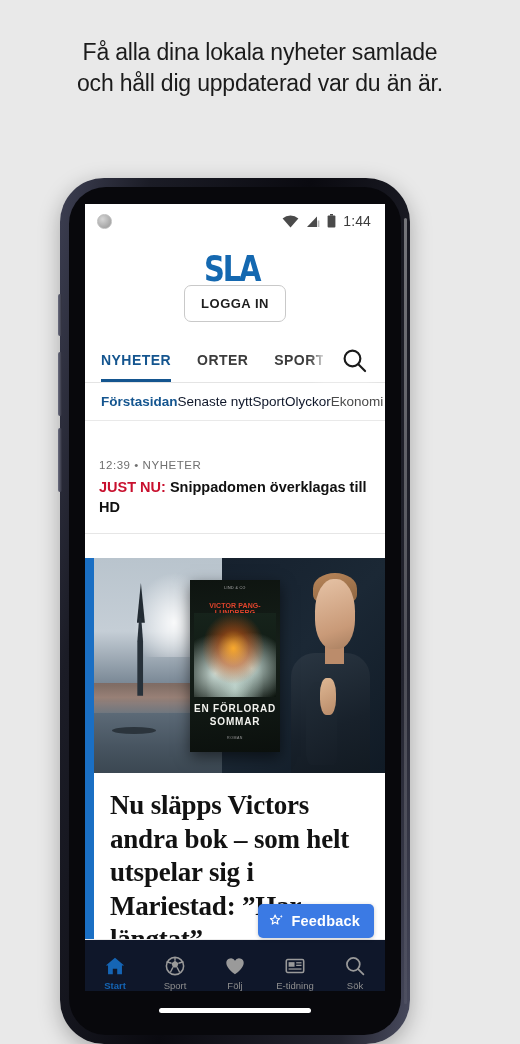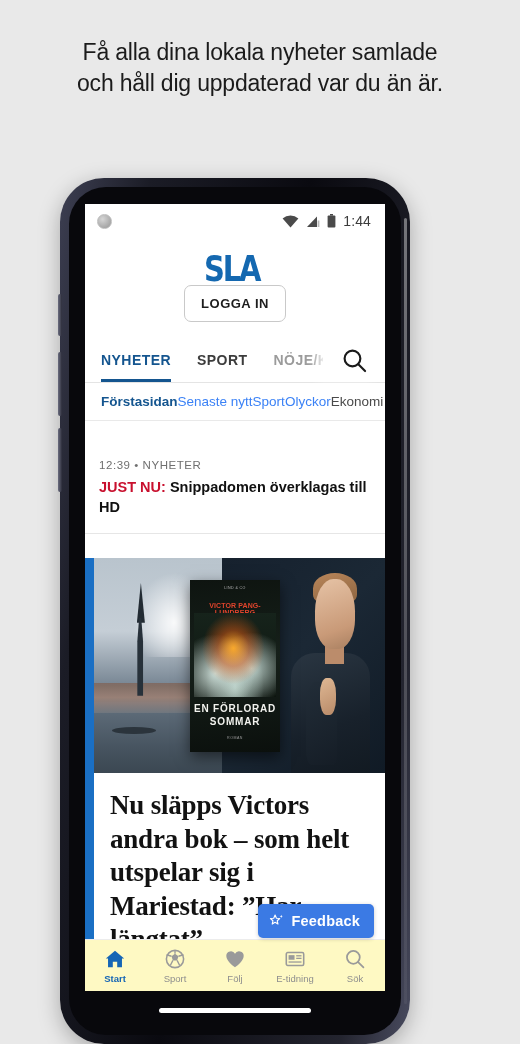--- a/index.html
+++ b/index.html
@@ -110,21 +110,21 @@
     background:#fff; box-shadow:-9px 0 11px -4px rgba(255,255,255,.97);
     z-index:2;
   }
 
   
   .subtabs {
     display:flex; padding:0 16px; height:38px;
     align-items:center; background:#fff;
     border-bottom:1px solid #e9e9e9; overflow:hidden;
   }
-  .subtab { font-size:13.5px; color:#3b82f6; white-space:nowrap; }
+  .subtab { font-size:13.5px; color:#0f172a; white-space:nowrap; }
   .subtab.active { color:#14558f; font-weight:700; }
   .subtab.clip { color:#4a4a4a; }
 
   
   .ticker {
     display:flex; background:#fff; padding:14px 0 16px;
     border-bottom:1px solid #e6e6e6; overflow:hidden;
   }
   .tick-card { padding:0 14px; flex:0 0 auto; }
   .tick-card.first { width:310px; border-right:1px solid #e6e6e6;margin-top:24px; }
@@ -257,22 +257,22 @@
     position:absolute; right:11px; bottom:53px;
     background:#3b7ae4; color:#fff; border-radius:5px;
     padding:9px 14px 9px 11px; display:flex; align-items:center; gap:7px;
     font-size:14.5px; font-weight:600; letter-spacing:.2px;
     box-shadow:0 1px 4px rgba(0,0,0,.2); z-index:6;
   }
 
   
   .bottomnav {
     position:absolute; left:0; right:0; bottom:0; height:52px;
-    background:#fef9c3; border-top:1px solid #ececec;
-    display:flex; align-items:center; z-index:5;
+    background:#0f172a; border-top:1px solid #ececec;
+    display:flex; align-items:flex-end; z-index:5;
   }
   .navitem {
     flex:1; display:flex; flex-direction:column;
     align-items:center; justify-content:center; gap:3px;
   }
   .navlabel { font-size:9.5px; color:#8e8e8e; }
   .navitem.active .navlabel { color:#1565b5; font-weight:700; }
 </style>
 </head>
 <body>
@@ -313,20 +313,21 @@
         </div>
 
         <div class="app-header">
           <div class="logo">SLA</div>
           <div class="login-btn">LOGGA IN</div>
         </div>
 
         <div class="tabs-row">
           <div class="tabs-scroll">
             <div class="tab active">NYHETER</div>
+            <div class="tab">ORTER</div>
             <div class="tab">SPORT</div>
             <div class="tab fade">NÖJE/KU</div>
           </div>
           <div class="search-cell">
             <svg width="27" height="27" viewBox="0 0 24 24">
               <circle cx="10.2" cy="10.2" r="7" fill="none" stroke="#1a1a1a" stroke-width="1.9"></circle>
               <line x1="15.4" y1="15.4" x2="21.4" y2="21.4" stroke="#1a1a1a" stroke-width="1.9" stroke-linecap="round"></line>
             </svg>
           </div>
         </div>

